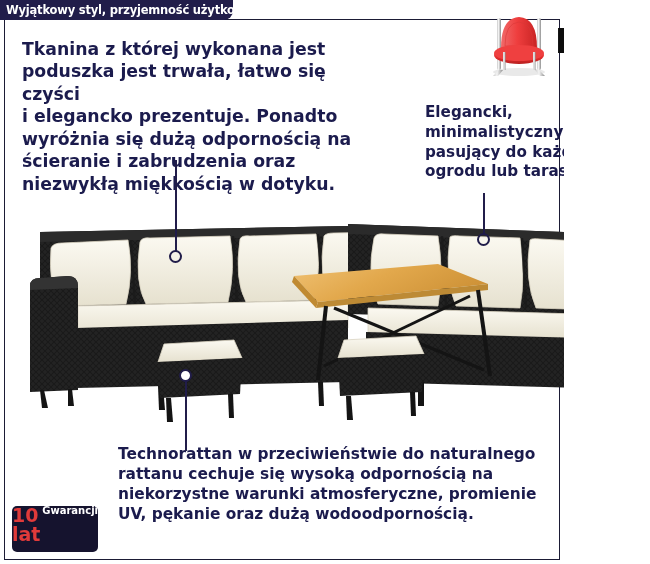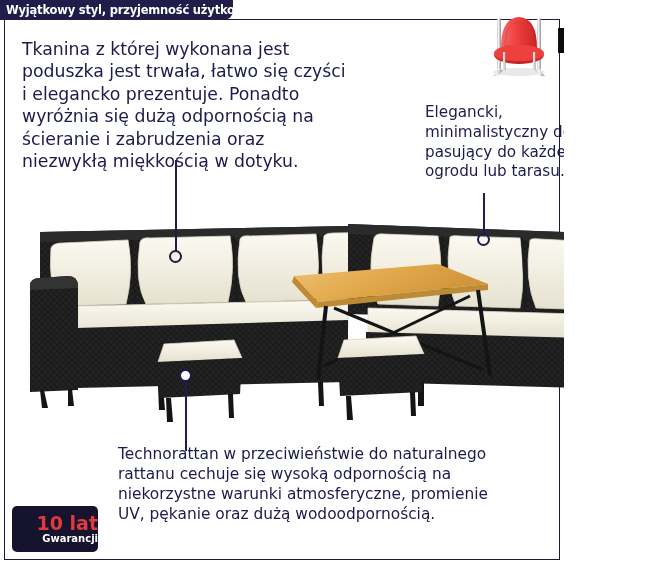--- a/index.html
+++ b/index.html
@@ -38,21 +38,21 @@
     font-size:11.5px;
     font-weight:bold;
     letter-spacing:-0.2px;
     white-space:nowrap;
   }
 
   
   .copy{
     position:absolute;
     color:#1b1b4d;
-    font-weight:normal;
+    font-weight:bold;
     line-height:1.30;
     white-space:pre-line;
     z-index:5;
   }
   #copy-fabric{left:22px;top:38px;width:330px;font-size:17.3px;}
   #copy-design{left:425px;top:103px;width:235px;font-size:15.2px;}
   #copy-tech  {left:118px;top:444px;width:520px;font-size:15.4px;}
 
   
   #elior-logo{
@@ -103,22 +103,22 @@
   #callout-tech .stem{height:76px;top:6px;}
   #callout-tech .dot{left:-5.7px;top:0px;}
 
   
   #warranty-badge{
     position:absolute;left:12px;top:506px;
     width:86px;height:46px;
     background:#15132e;
     border-radius:5px;
     z-index:6;
-    display:flex;flex-direction:column;
-    align-items:flex-end;justify-content:center;
+    display:flex;flex-direction:row;
+    align-items:flex-start;justify-content:center;
     box-sizing:border-box;
   }
   #warranty-badge .w-top{
     color:#e03a3a;font-weight:bold;font-size:19px;line-height:1;
     margin-bottom:1px;
   }
   #warranty-badge .w-bot{
     color:#ffffff;font-weight:bold;font-size:10px;line-height:1;
   }
 

